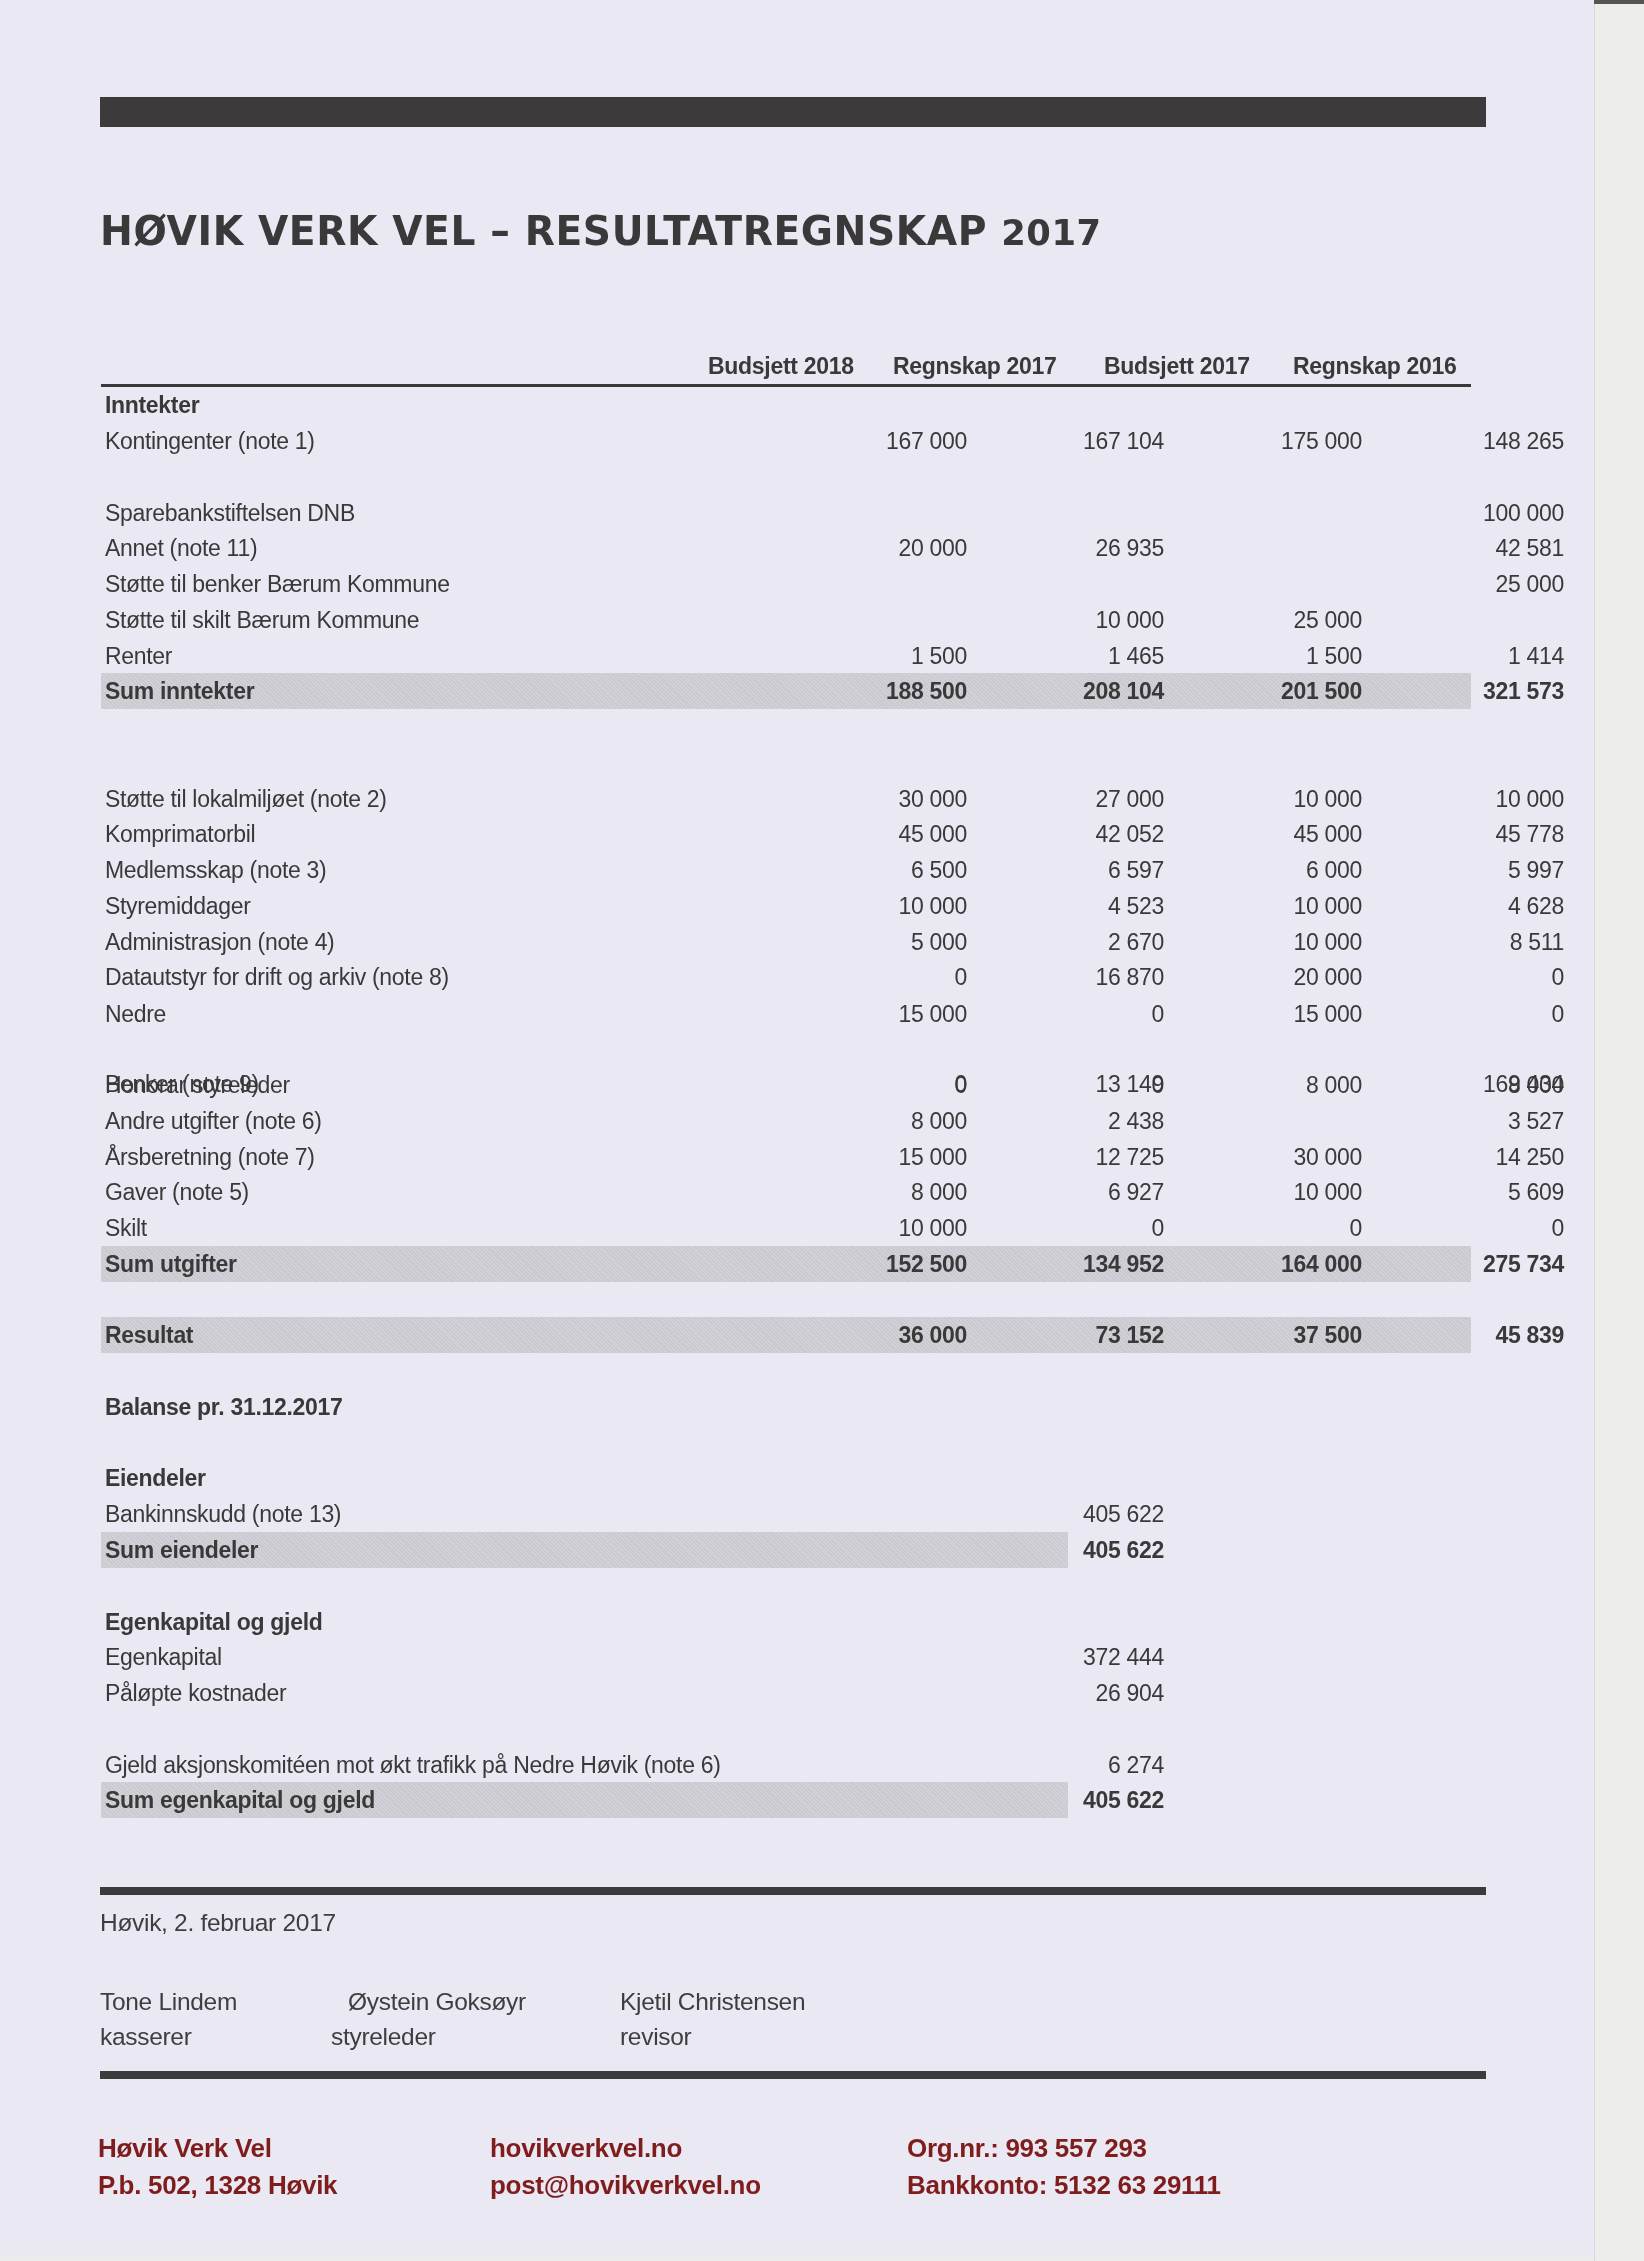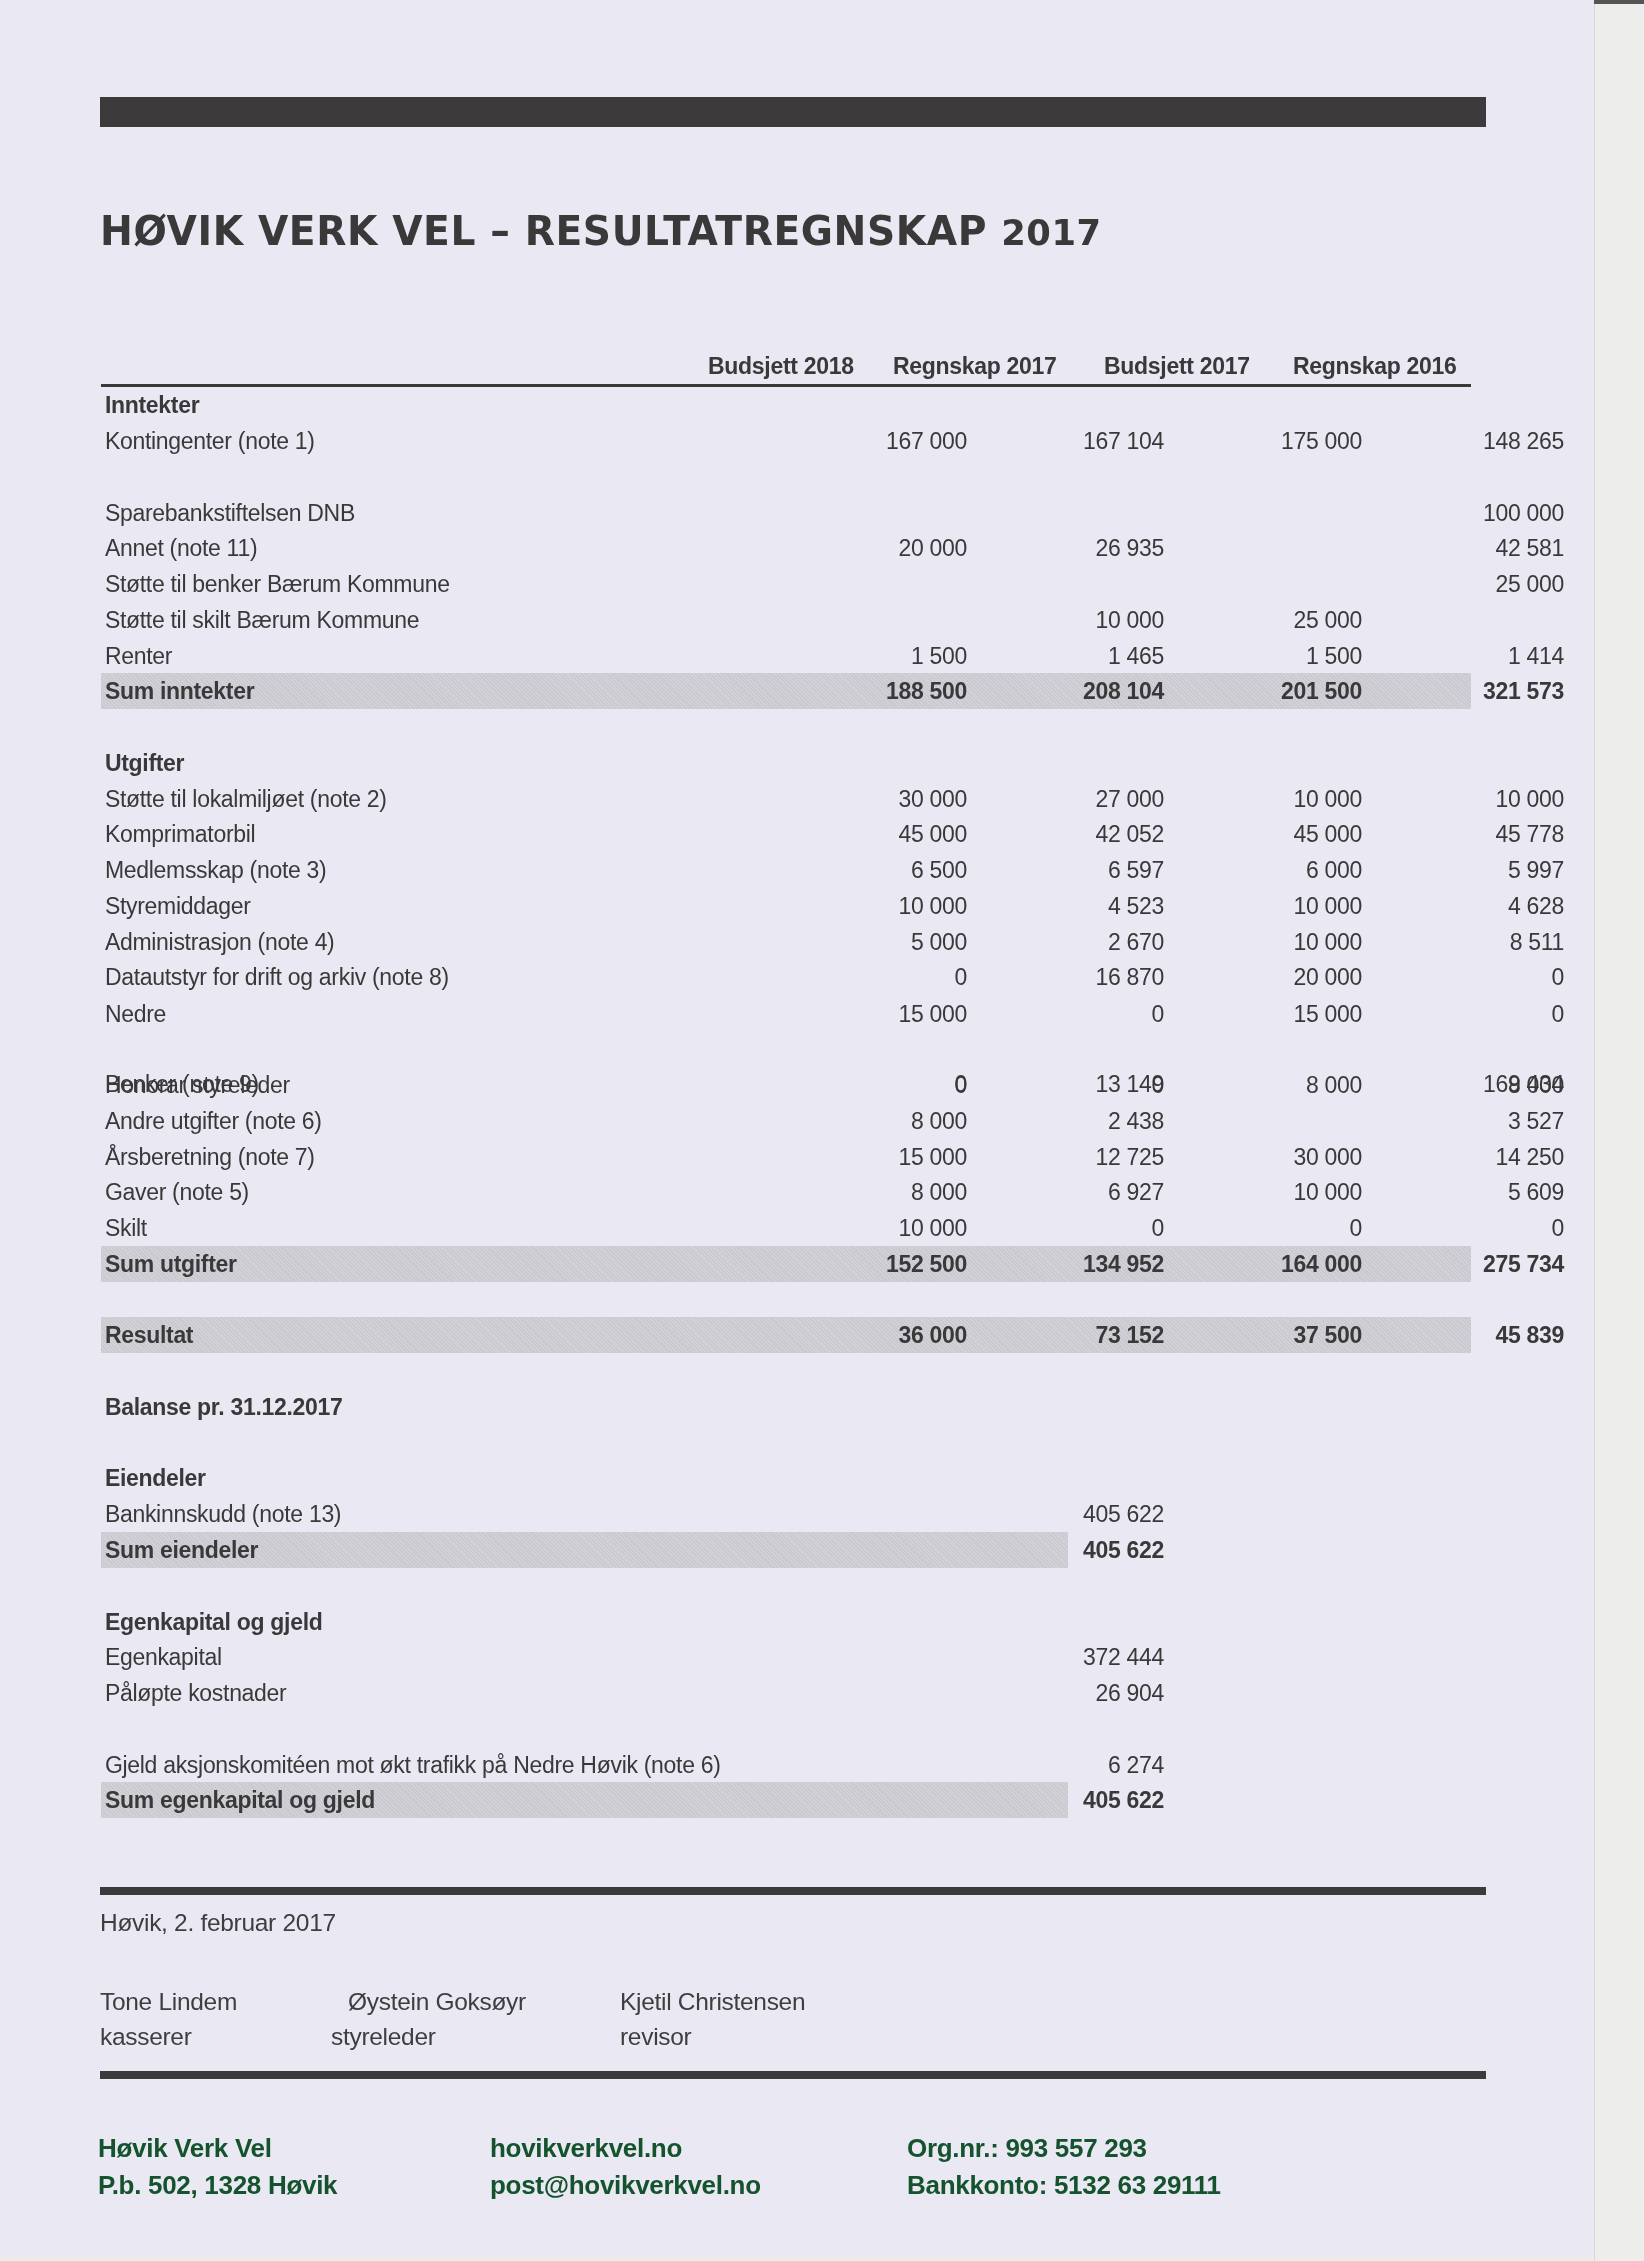--- a/index.html
+++ b/index.html
@@ -50,21 +50,21 @@
   .bold { font-weight:bold; }
   .shade {
     background:repeating-linear-gradient(45deg,#c9c8cf 0 1.3px,#d3d2d9 1.3px 2.6px);
   }
   .hdr {
     position:absolute; top:353px; font-size:23px; font-weight:bold; white-space:nowrap;
     letter-spacing:-0.3px;
   }
   .hrule { position:absolute; left:101px; top:384px; width:1370px; height:2.6px; background:#3a3838; }
   .foot-text { position:absolute; font-size:24.5px; color:#3f3d3e; white-space:nowrap; letter-spacing:-0.3px; }
-  .foot-bold { position:absolute; font-size:26px; font-weight:bold; color:#14532d; white-space:nowrap; letter-spacing:-0.3px; }
+  .foot-bold { position:absolute; font-size:26px; font-weight:bold; color:#7f1d1d; white-space:nowrap; letter-spacing:-0.3px; }
 </style>
 </head>
 <body>
 
 <div class="page">
 
   <div class="bar" style="left:100px; top:97px; width:1386px; height:30px;"></div>
 
   <div class="title">
     <span>HØVIK VERK VEL – RESULTATREGNSKAP</span>
@@ -124,23 +124,20 @@
     <span class="num c3">1 414</span>
   </div>
   <div class="row bold shade" style="top:673px;">
     <span class="label">Sum inntekter</span>
     <span class="num c0">188 500</span>
     <span class="num c1">208 104</span>
     <span class="num c2">201 500</span>
     <span class="num c3">321 573</span>
   </div>
 
-  <div class="row bold" style="top:745px;">
-    <span class="label">Utgifter</span>
-  </div>
 
   <div class="row" style="top:781px;">
     <span class="label">Støtte til lokalmiljøet (note 2)</span>
     <span class="num c0">30 000</span>
     <span class="num c1">27 000</span>
     <span class="num c2">10 000</span>
     <span class="num c3">10 000</span>
   </div>
   <div class="row" style="top:816px;">
     <span class="label">Komprimatorbil</span>

